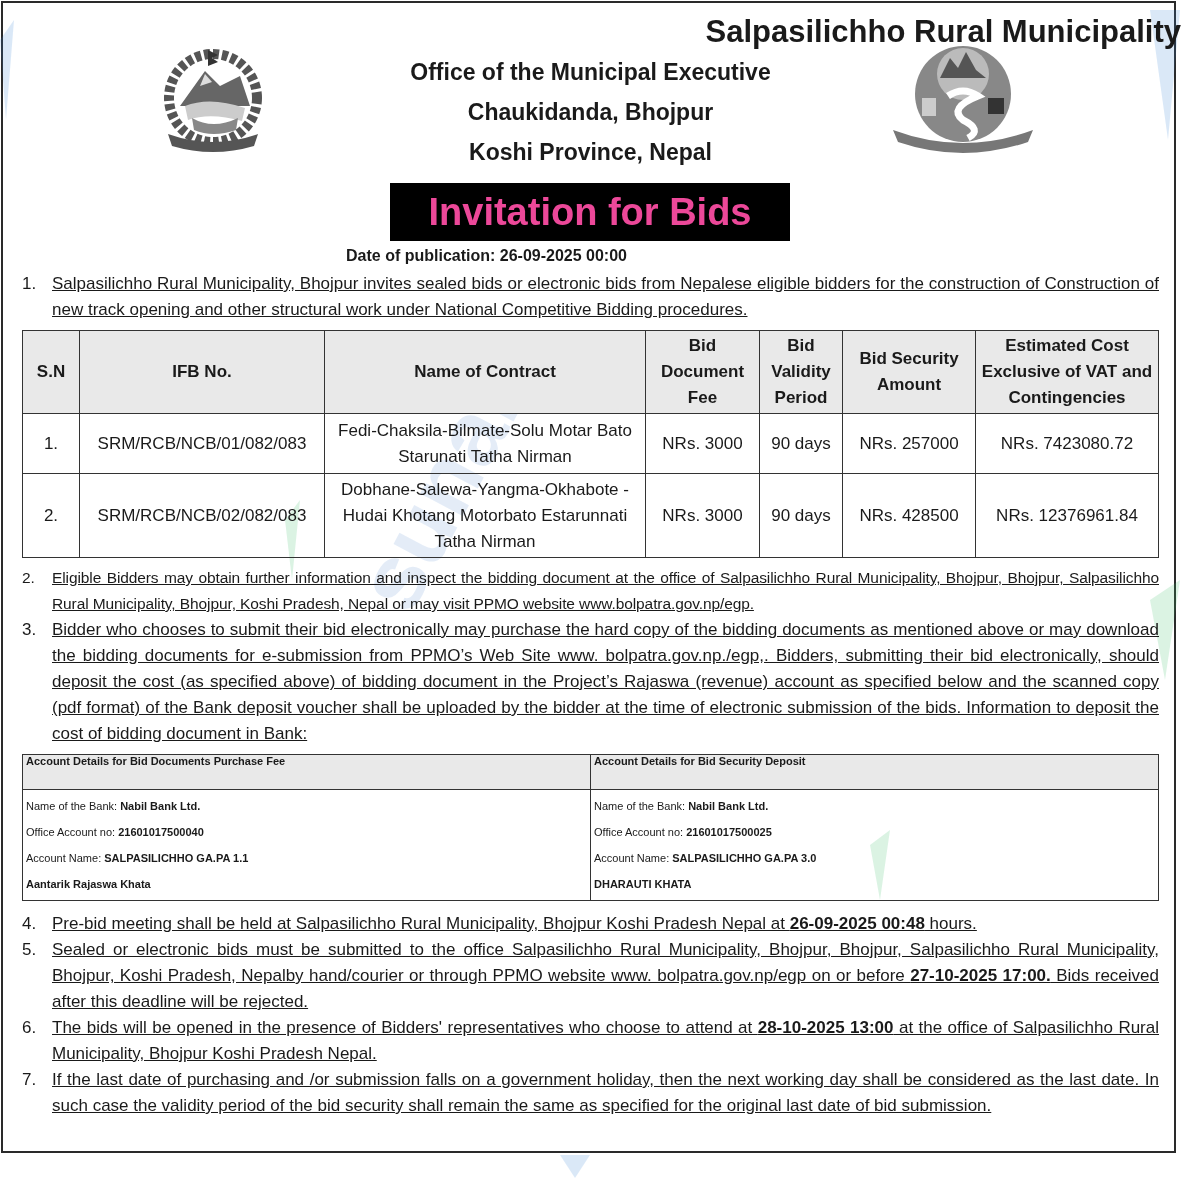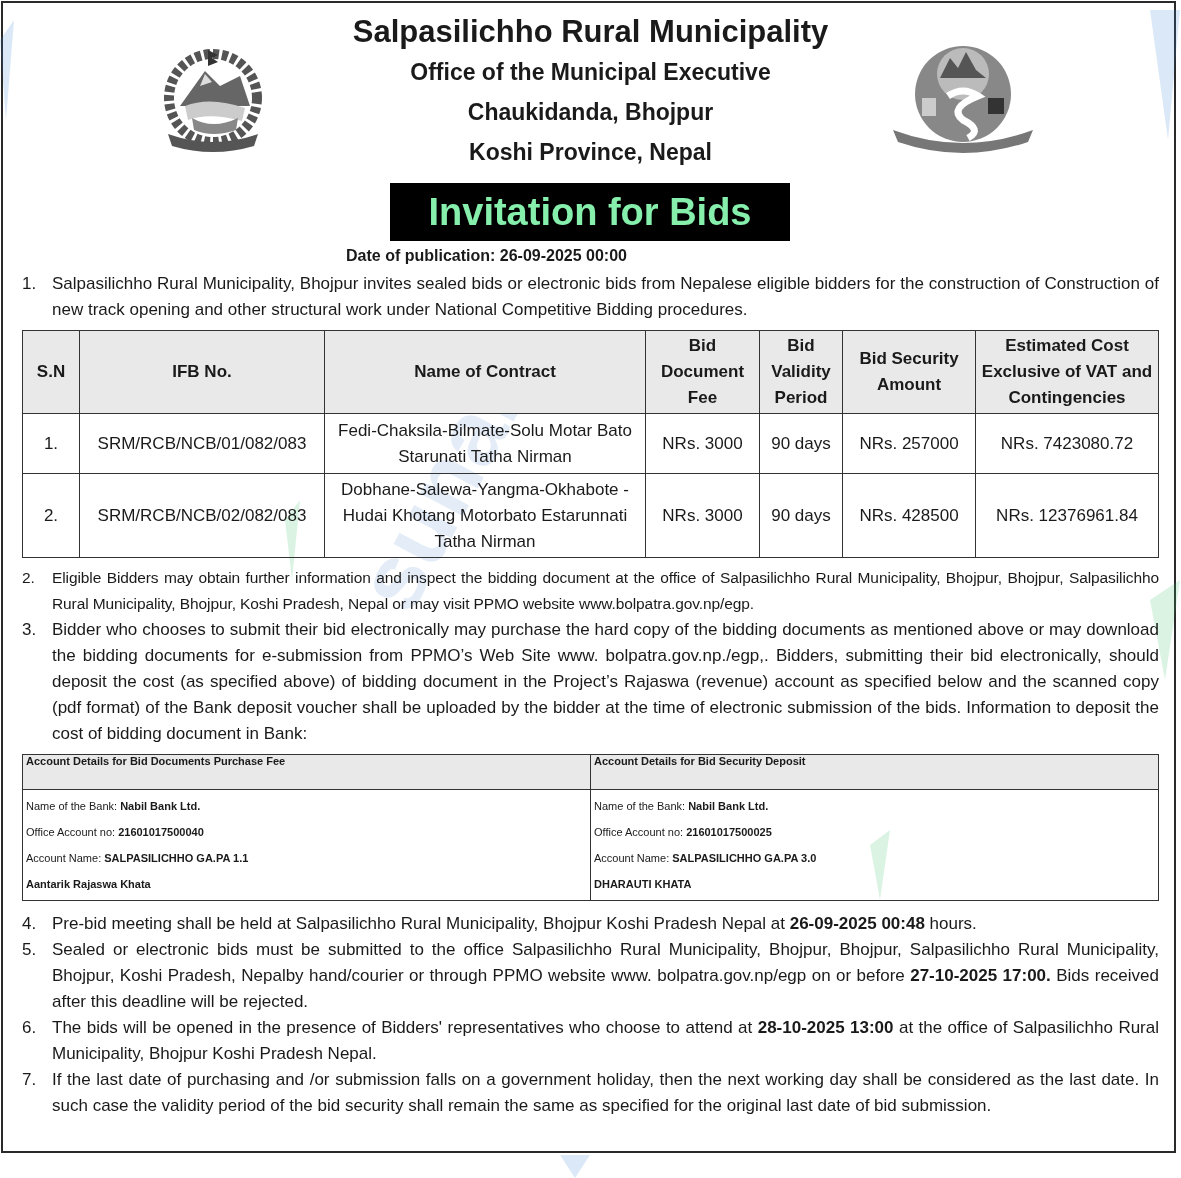--- a/index.html
+++ b/index.html
@@ -5,34 +5,34 @@
   html, body { margin: 0; padding: 0; background: #ffffff; }
   body { width: 1181px; height: 1178px; position: relative; overflow: hidden;
          font-family: "Liberation Sans", sans-serif; color: #1a1a1a; }
   .frame { position: absolute; left: 1px; top: 1px; width: 1175px; height: 1152px;
            border: 2px solid #2a2a2a; box-sizing: border-box; background: #fff; }
   .watermark { position: absolute; pointer-events: none; opacity: 0.18; }
   .wm-text { position: absolute; left: 310px; top: 430px; transform: rotate(-62deg);
              font-size: 92px; font-weight: bold; color: #2b6cc4; opacity: 0.12;
              font-family: "Liberation Sans", sans-serif; pointer-events: none; }
   .header { position: absolute; left: 0; top: 12px; width: 1181px; text-align: center; }
-  .h-title { font-size: 31px; font-weight: bold; line-height: 40px; margin: 0; }
+  .h-title { font-size: 31px; font-weight: bold; line-height: 40px; margin: 0; text-align: right; }
   .h-sub { font-size: 23px; font-weight: bold; line-height: 40px; margin: 0; }
   .emblem { position: absolute; }
   .emblem-left { left: 150px; top: 46px; width: 126px; height: 110px; }
   .emblem-right { left: 888px; top: 38px; width: 150px; height: 116px; }
   .ifb-banner { position: absolute; left: 390px; top: 183px; width: 400px; height: 58px;
-                background: #000; color: #86efac; font-size: 38px; font-weight: bold;
+                background: #000; color: #ec4899; font-size: 38px; font-weight: bold;
                 text-align: center; line-height: 58px; }
   .pub-date { position: absolute; left: 0; width: 973px; top: 247px; text-align: center;
               font-size: 16px; font-weight: bold; }
   .para { position: absolute; left: 22px; width: 1137px; font-size: 17px; line-height: 26px;
           text-align: justify; }
   .para .num { position: absolute; left: 0; top: 0; }
-  .para .txt { margin-left: 30px; display: block; }
+  .para .txt { margin-left: 30px; display: block; text-decoration: underline; }
   .para.narrow { font-size: 15.5px; letter-spacing: -0.1px; }
   table.bids { position: absolute; left: 22px; top: 330px; width: 1137px; border-collapse: collapse;
                font-size: 17px; }
   table.bids th, table.bids td { border: 1.5px solid #333; text-align: center; padding: 2px 3px; }
   table.bids th { background: #e9e9e9; font-weight: bold; line-height: 26px; height: 78px; }
   table.bids td { line-height: 26px; }
   table.acct { position: absolute; left: 22px; top: 754px; width: 1137px; border-collapse: collapse;
                font-size: 11px; }
   table.acct th, table.acct td { border: 1.5px solid #333; text-align: left; padding: 0 3px;
                                  vertical-align: top; }

